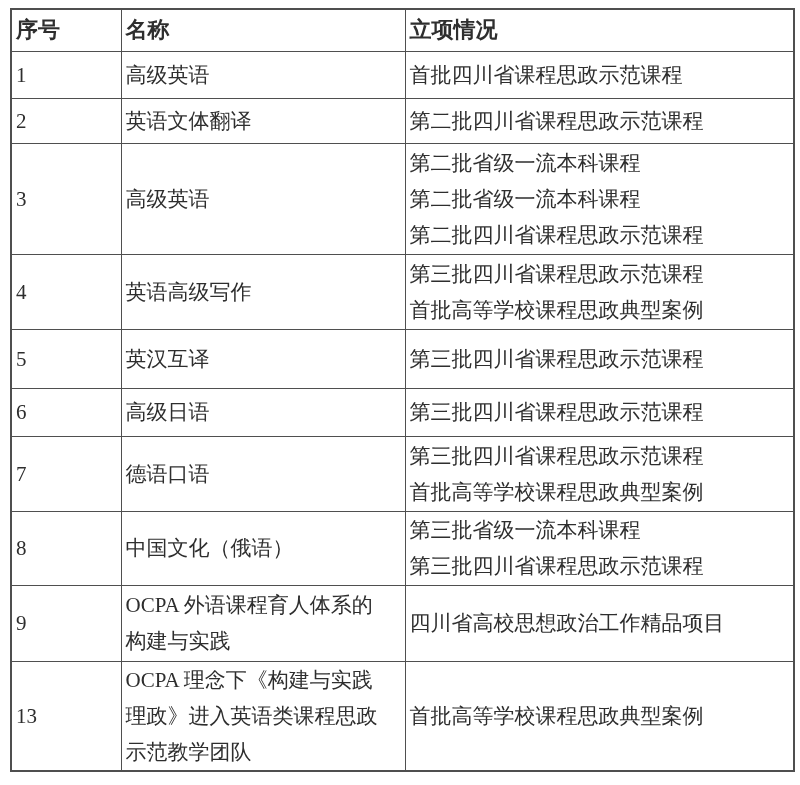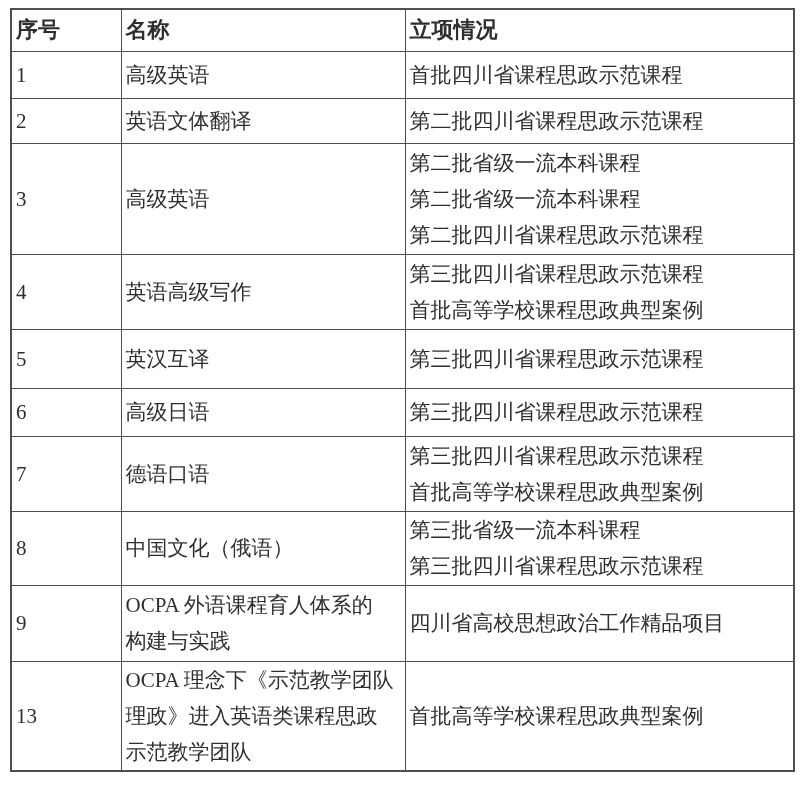--- a/index.html
+++ b/index.html
@@ -167,21 +167,21 @@
         </td>
         <td>
             <span class="line">四川省高校思想政治工作精品项目</span>
           </td>
       </tr>
       <tr style="height:107px;">
         <td>
             <span class="line">13</span>
           </td>
         <td>
-          <span class="line">OCPA 理念下《示范教学团队</span>
+          <span class="line">OCPA 理念下《构建与实践</span>
           <span class="line">理政》进入英语类课程思政</span>
           <span class="line">示范教学团队</span>
         </td>
         <td>
             <span class="line">首批高等学校课程思政典型案例</span>
           </td>
       </tr>
     </tbody>
   </table>
 </div>

